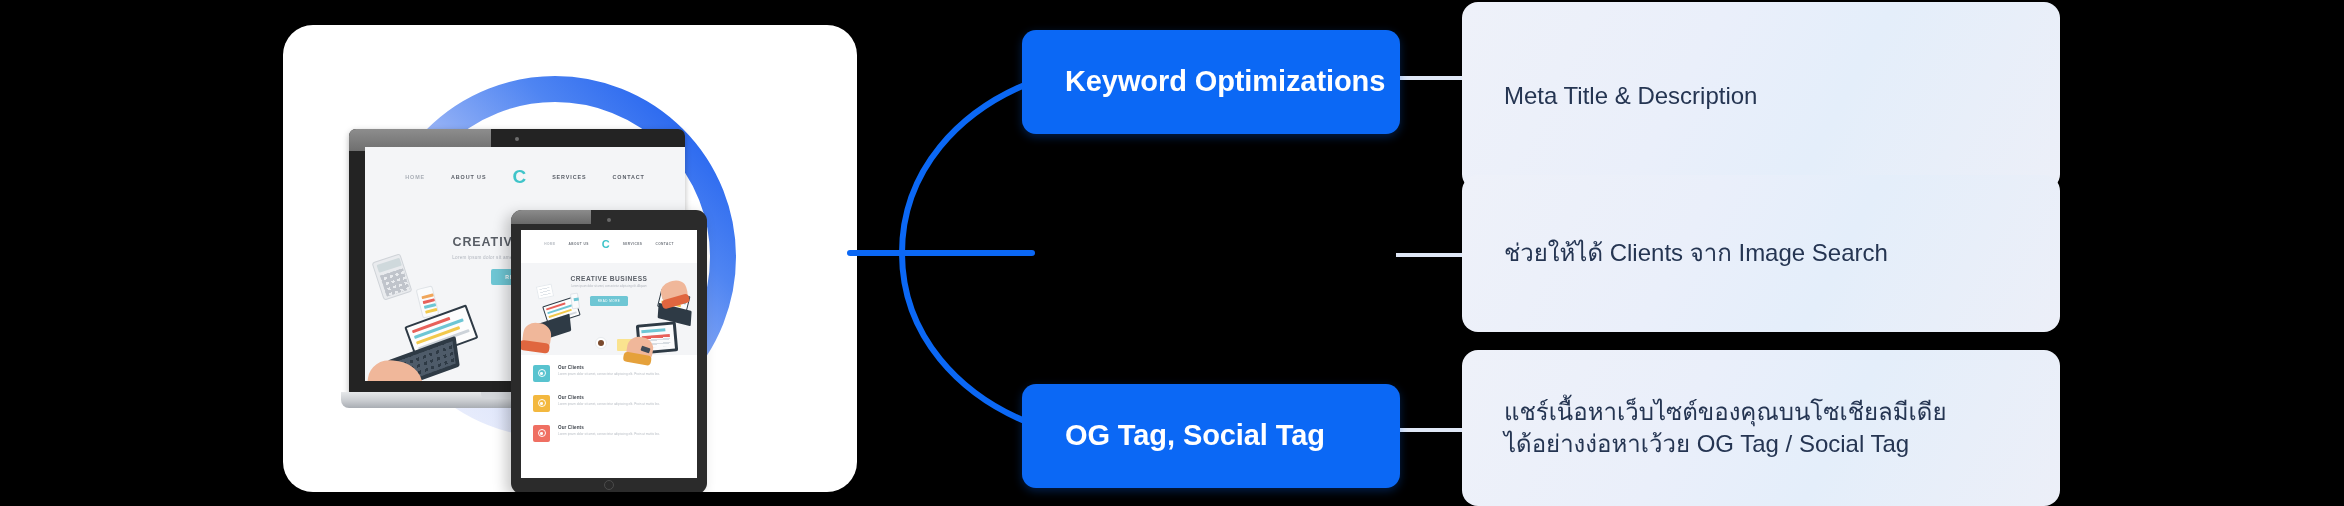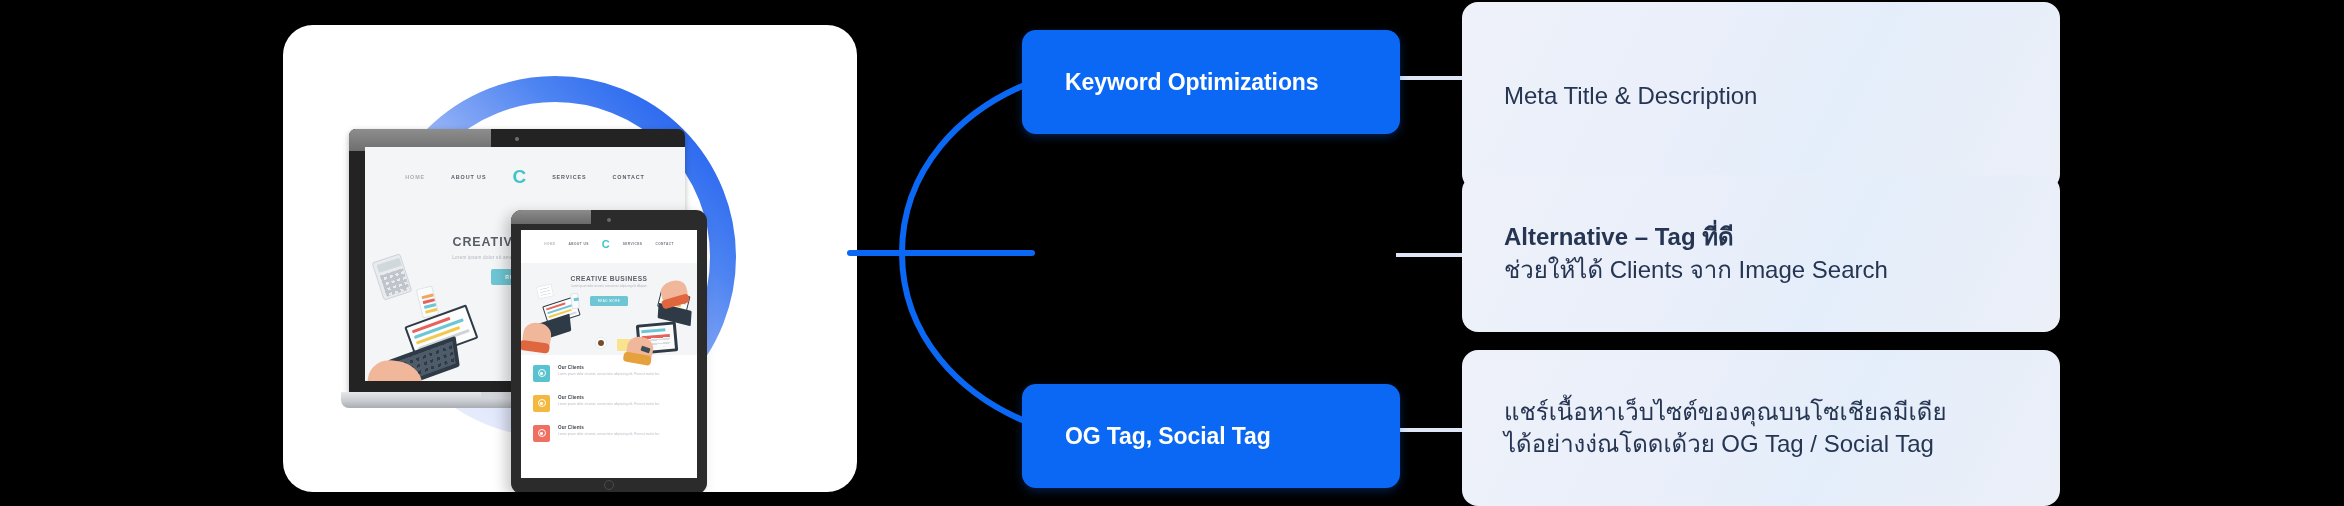--- a/index.html
+++ b/index.html
@@ -326,21 +326,21 @@
     left: 1022px;
     width: 378px;
     background: #0B68F5;
     border-radius: 14px;
     display: flex; align-items: center;
     padding-left: 43px;
     box-shadow: 0 3px 10px rgba(11,104,245,.30);
   }
   .label-box .lb-text {
     color: #ffffff;
-    font-size: 23px;
+    font-size: 29px;
     font-weight: 700;
     letter-spacing: -.1px;
     line-height: 1.15;
   }
   #label-box-1 { top: 30px;  height: 104px; }
   #label-box-2 { top: 207px; height: 99px;  }
   #label-box-3 { top: 384px; height: 104px; align-items: center; }
 
   
   .desc-panel {
@@ -545,22 +545,21 @@
   </div>
   <div class="label-box" id="label-box-3">
     <span class="lb-text">OG Tag, Social Tag</span>
   </div>
 
   <div class="desc-panel" id="desc-panel-1">
     <div class="dp-line">Meta Title &amp; Description</div>
   </div>
 
   <div class="desc-panel" id="desc-panel-2">
-    <div class="dp-line bold">Alternative – Tag ที่ดี</div>
     <div class="dp-line">ช่วยให้ได้ Clients จาก Image Search</div>
   </div>
 
   <div class="desc-panel" id="desc-panel-3">
     <div class="dp-line">แชร์เนื้อหาเว็บไซต์ของคุณบนโซเชียลมีเดีย</div>
-    <div class="dp-line">ได้อย่างง่ณโดดเด้วย OG Tag / Social Tag</div>
+    <div class="dp-line">ได้อย่างง่อหาเว้วย OG Tag / Social Tag</div>
   </div>
 
 </div>
 
 </body></html>

